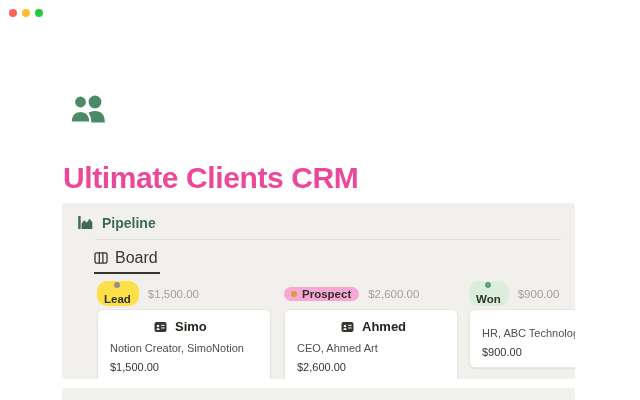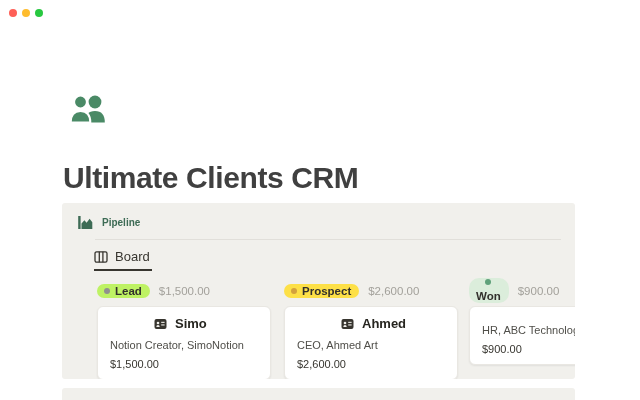--- a/index.html
+++ b/index.html
@@ -15,42 +15,42 @@
   
   .traffic { position:absolute; top:9px; left:9px; display:flex; gap:5px; }
   .tl-dot { width:8px; height:8px; border-radius:50%; }
 
   
   .page-icon { position:absolute; left:67px; top:89px; width:42px; height:42px; cursor:pointer; }
 
   
   .page-title {
     position:absolute; left:63px; top:161px;
-    font-size:30px; font-weight:700; letter-spacing:-0.4px; color:#404040;
+    font-size:30px; font-weight:700; letter-spacing:-0.4px; color:#ec4899;
   }
 
   
   .panel {
     position:absolute; left:62px; top:203px;
     width:513px; height:176px;
     background:#f1f0ec; border-radius:3px;
     overflow:hidden;
   }
   .panel-header {
     display:flex; align-items:center; gap:8px;
     padding:11px 14px 0 15px;
   }
-  .panel-header .ph-title { font-size:10px; font-weight:600; color:#3d6b55; }
+  .panel-header .ph-title { font-size:14px; font-weight:600; color:#3d6b55; }
   .panel-divider { border-top:1px solid #e1dfda; margin:8px 14px 0 33px; }
 
   .tab {
     display:inline-flex; align-items:center; gap:7px;
     margin-left:32px; padding:9px 2px 5px 0;
     border-bottom:2px solid #37352f;
-    font-size:13px; font-weight:500; color:#37352f;
+    font-size:16px; font-weight:500; color:#37352f;
     cursor:pointer;
   }
 
   .board { position:relative; margin-top:12px; height:110px; }
   .col { position:absolute; top:0; }
   .col-0 { left:35px; }
   .col-1 { left:222px; }
   .col-2 { left:407px; }
 
   .col-head { display:flex; align-items:center; gap:9px; margin-bottom:8px; height:15px; }
@@ -127,21 +127,21 @@
       <line x1="5.3" y1="1.8" x2="5.3" y2="12.2" stroke="#37352f" stroke-width="1.3"></line>
       <line x1="8.9" y1="1.8" x2="8.9" y2="12.2" stroke="#37352f" stroke-width="1.3"></line>
     </svg>
     <span>Board</span>
   </div>
 
   <div class="board">
 
     <div class="col col-0">
       <div class="col-head">
-        <span class="pill" style="background: #bef264;">
+        <span class="pill" style="background: #fde047; flex-direction: column;">
           <span class="dot" style="background: rgb(145, 145, 142);"></span>
           <span>Lead</span>
         </span>
         <span class="col-total">$1,500.00</span>
       </div>
       <div class="card">
         <div class="card-title-row">
           <svg width="13" height="12" viewBox="0 0 13 12">
             <rect x="0.5" y="1" width="12" height="10" rx="2" fill="#37352f"></rect>
             <circle cx="4" cy="5" r="1.3" fill="#f1f0ec"></circle>
@@ -151,21 +151,21 @@
           </svg>
           <span class="card-name">Simo</span>
         </div>
         <div class="card-sub">Notion Creator, SimoNotion</div>
         <div class="card-amt">$1,500.00</div>
       </div>
     </div>
 
     <div class="col col-1">
       <div class="col-head">
-        <span class="pill" style="background: #fde047; justify-content: center;">
+        <span class="pill" style="background: #f9a8d4; justify-content: center;">
           <span class="dot" style="background: rgb(211, 161, 60);"></span>
           <span>Prospect</span>
         </span>
         <span class="col-total">$2,600.00</span>
       </div>
       <div class="card">
         <div class="card-title-row">
           <svg width="13" height="12" viewBox="0 0 13 12">
             <rect x="0.5" y="1" width="12" height="10" rx="2" fill="#37352f"></rect>
             <circle cx="4" cy="5" r="1.3" fill="#f1f0ec"></circle>

